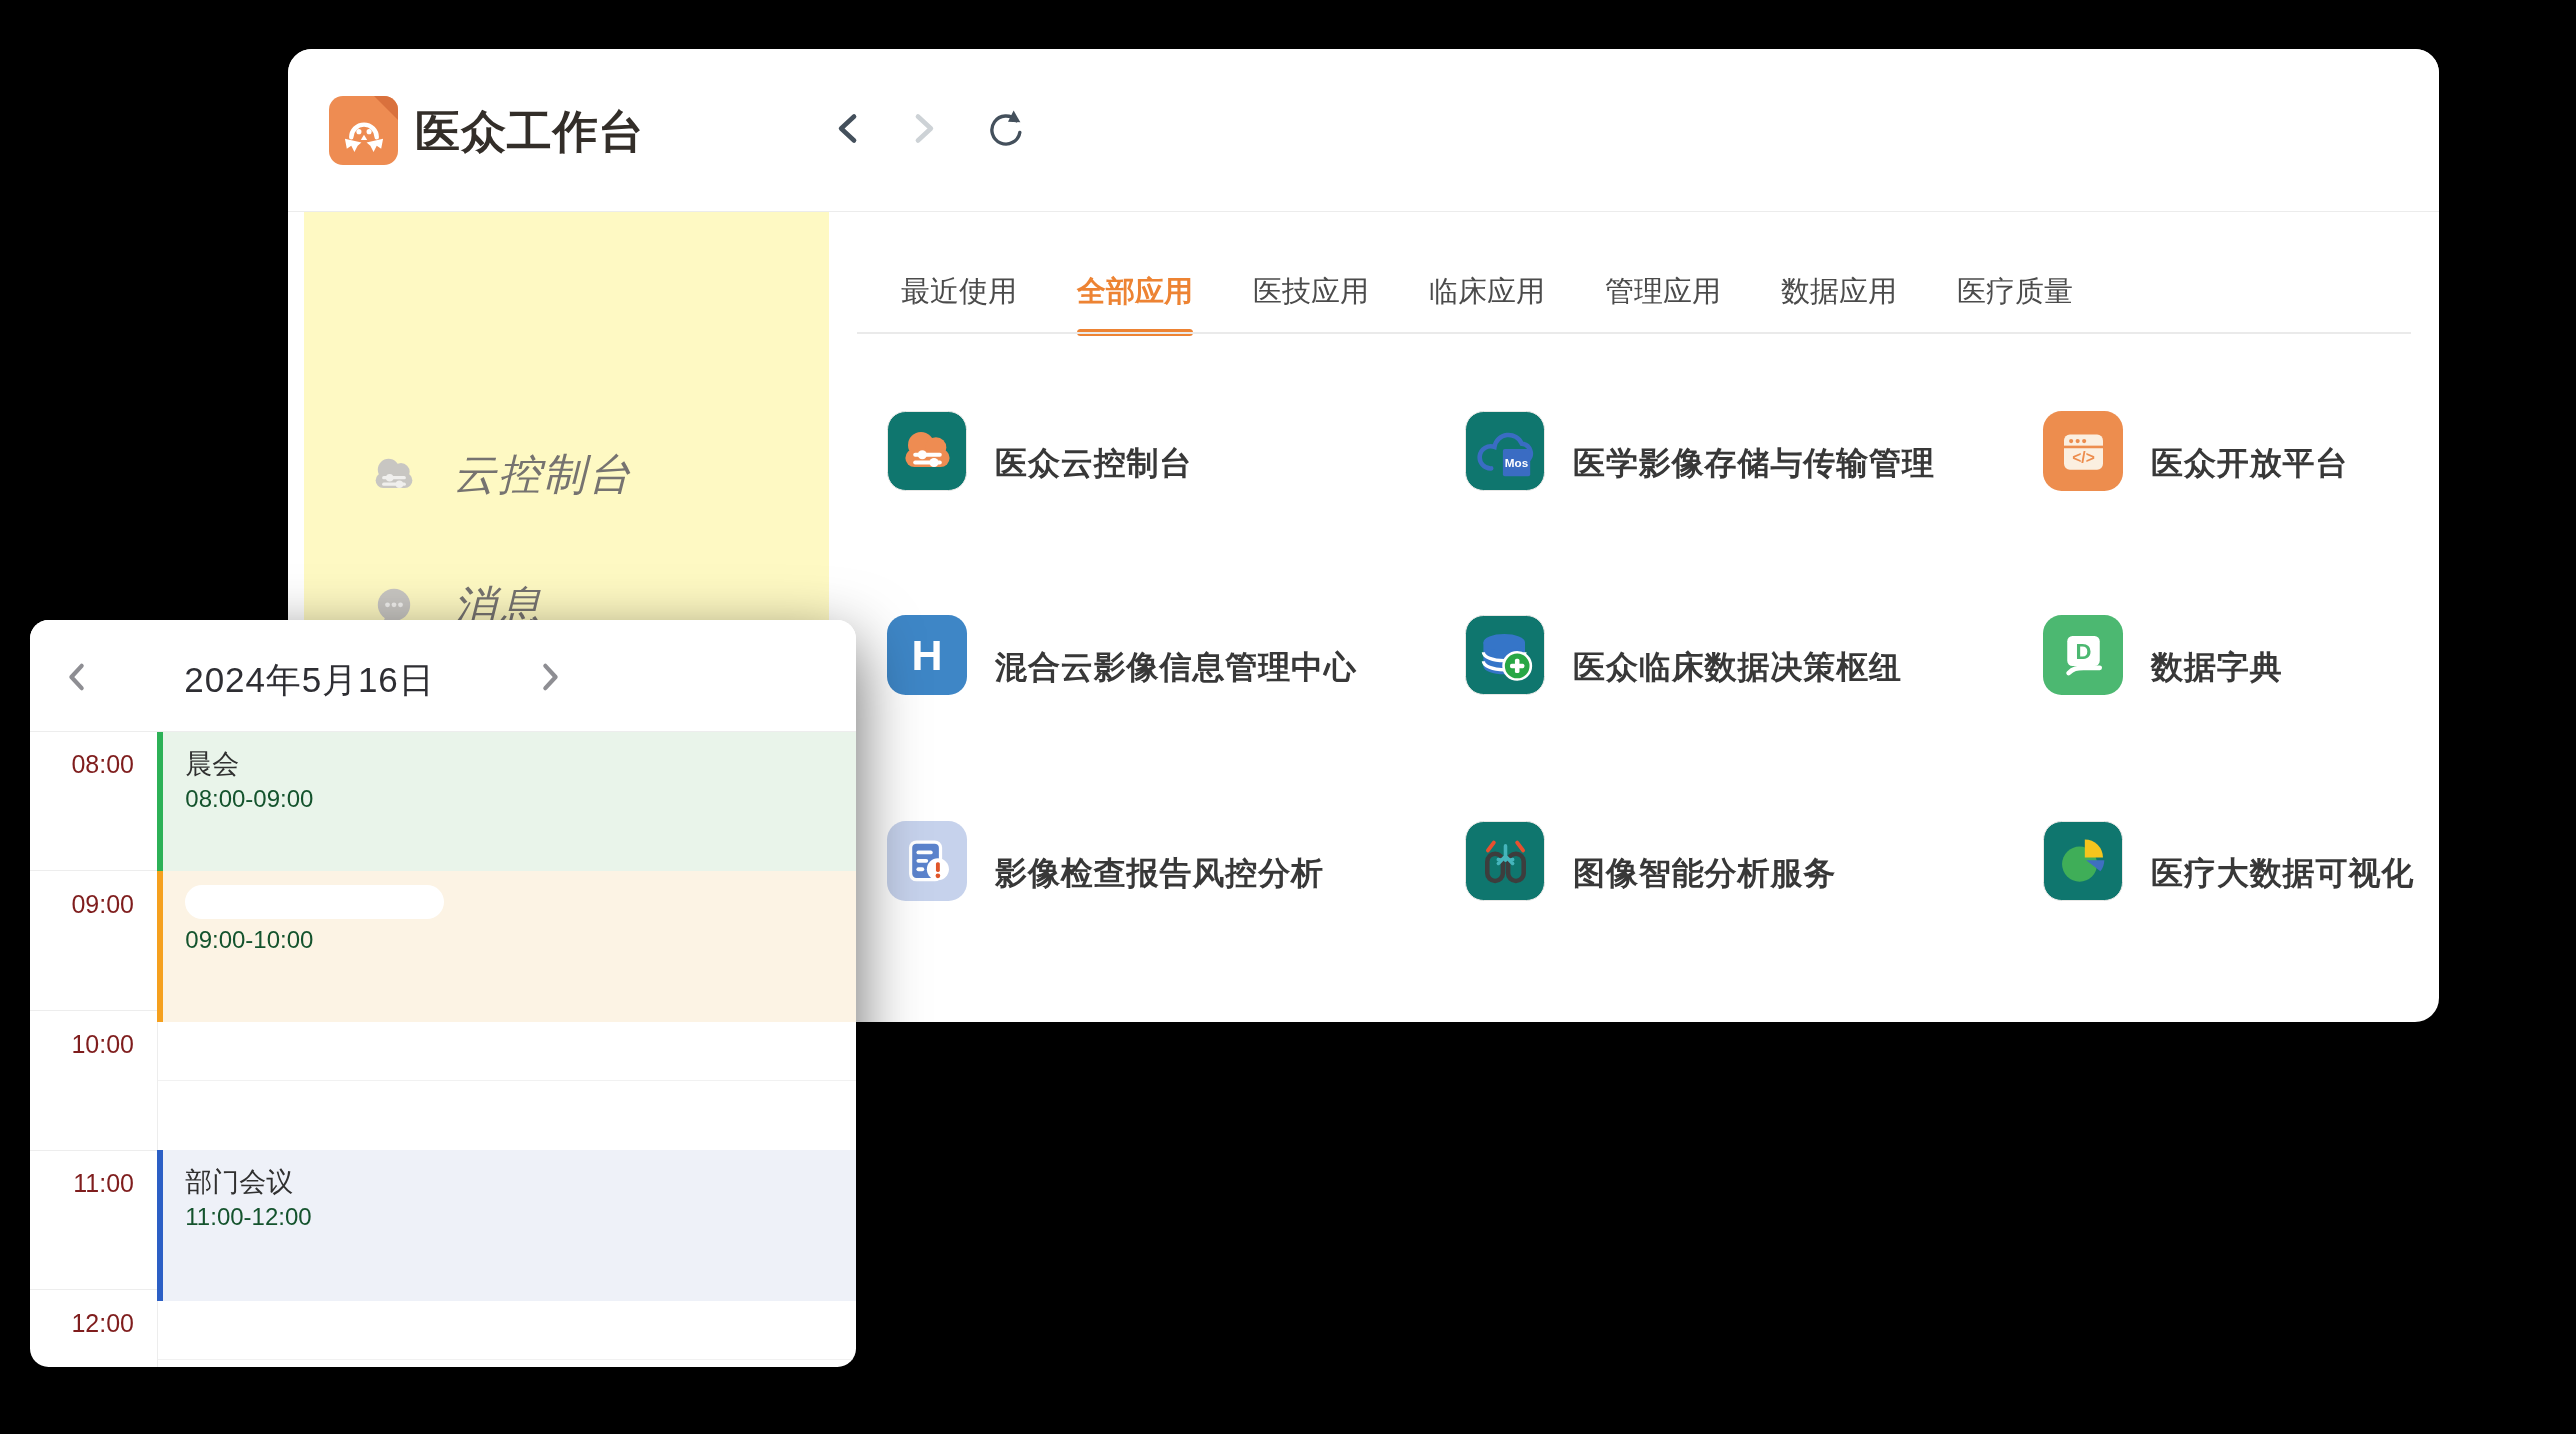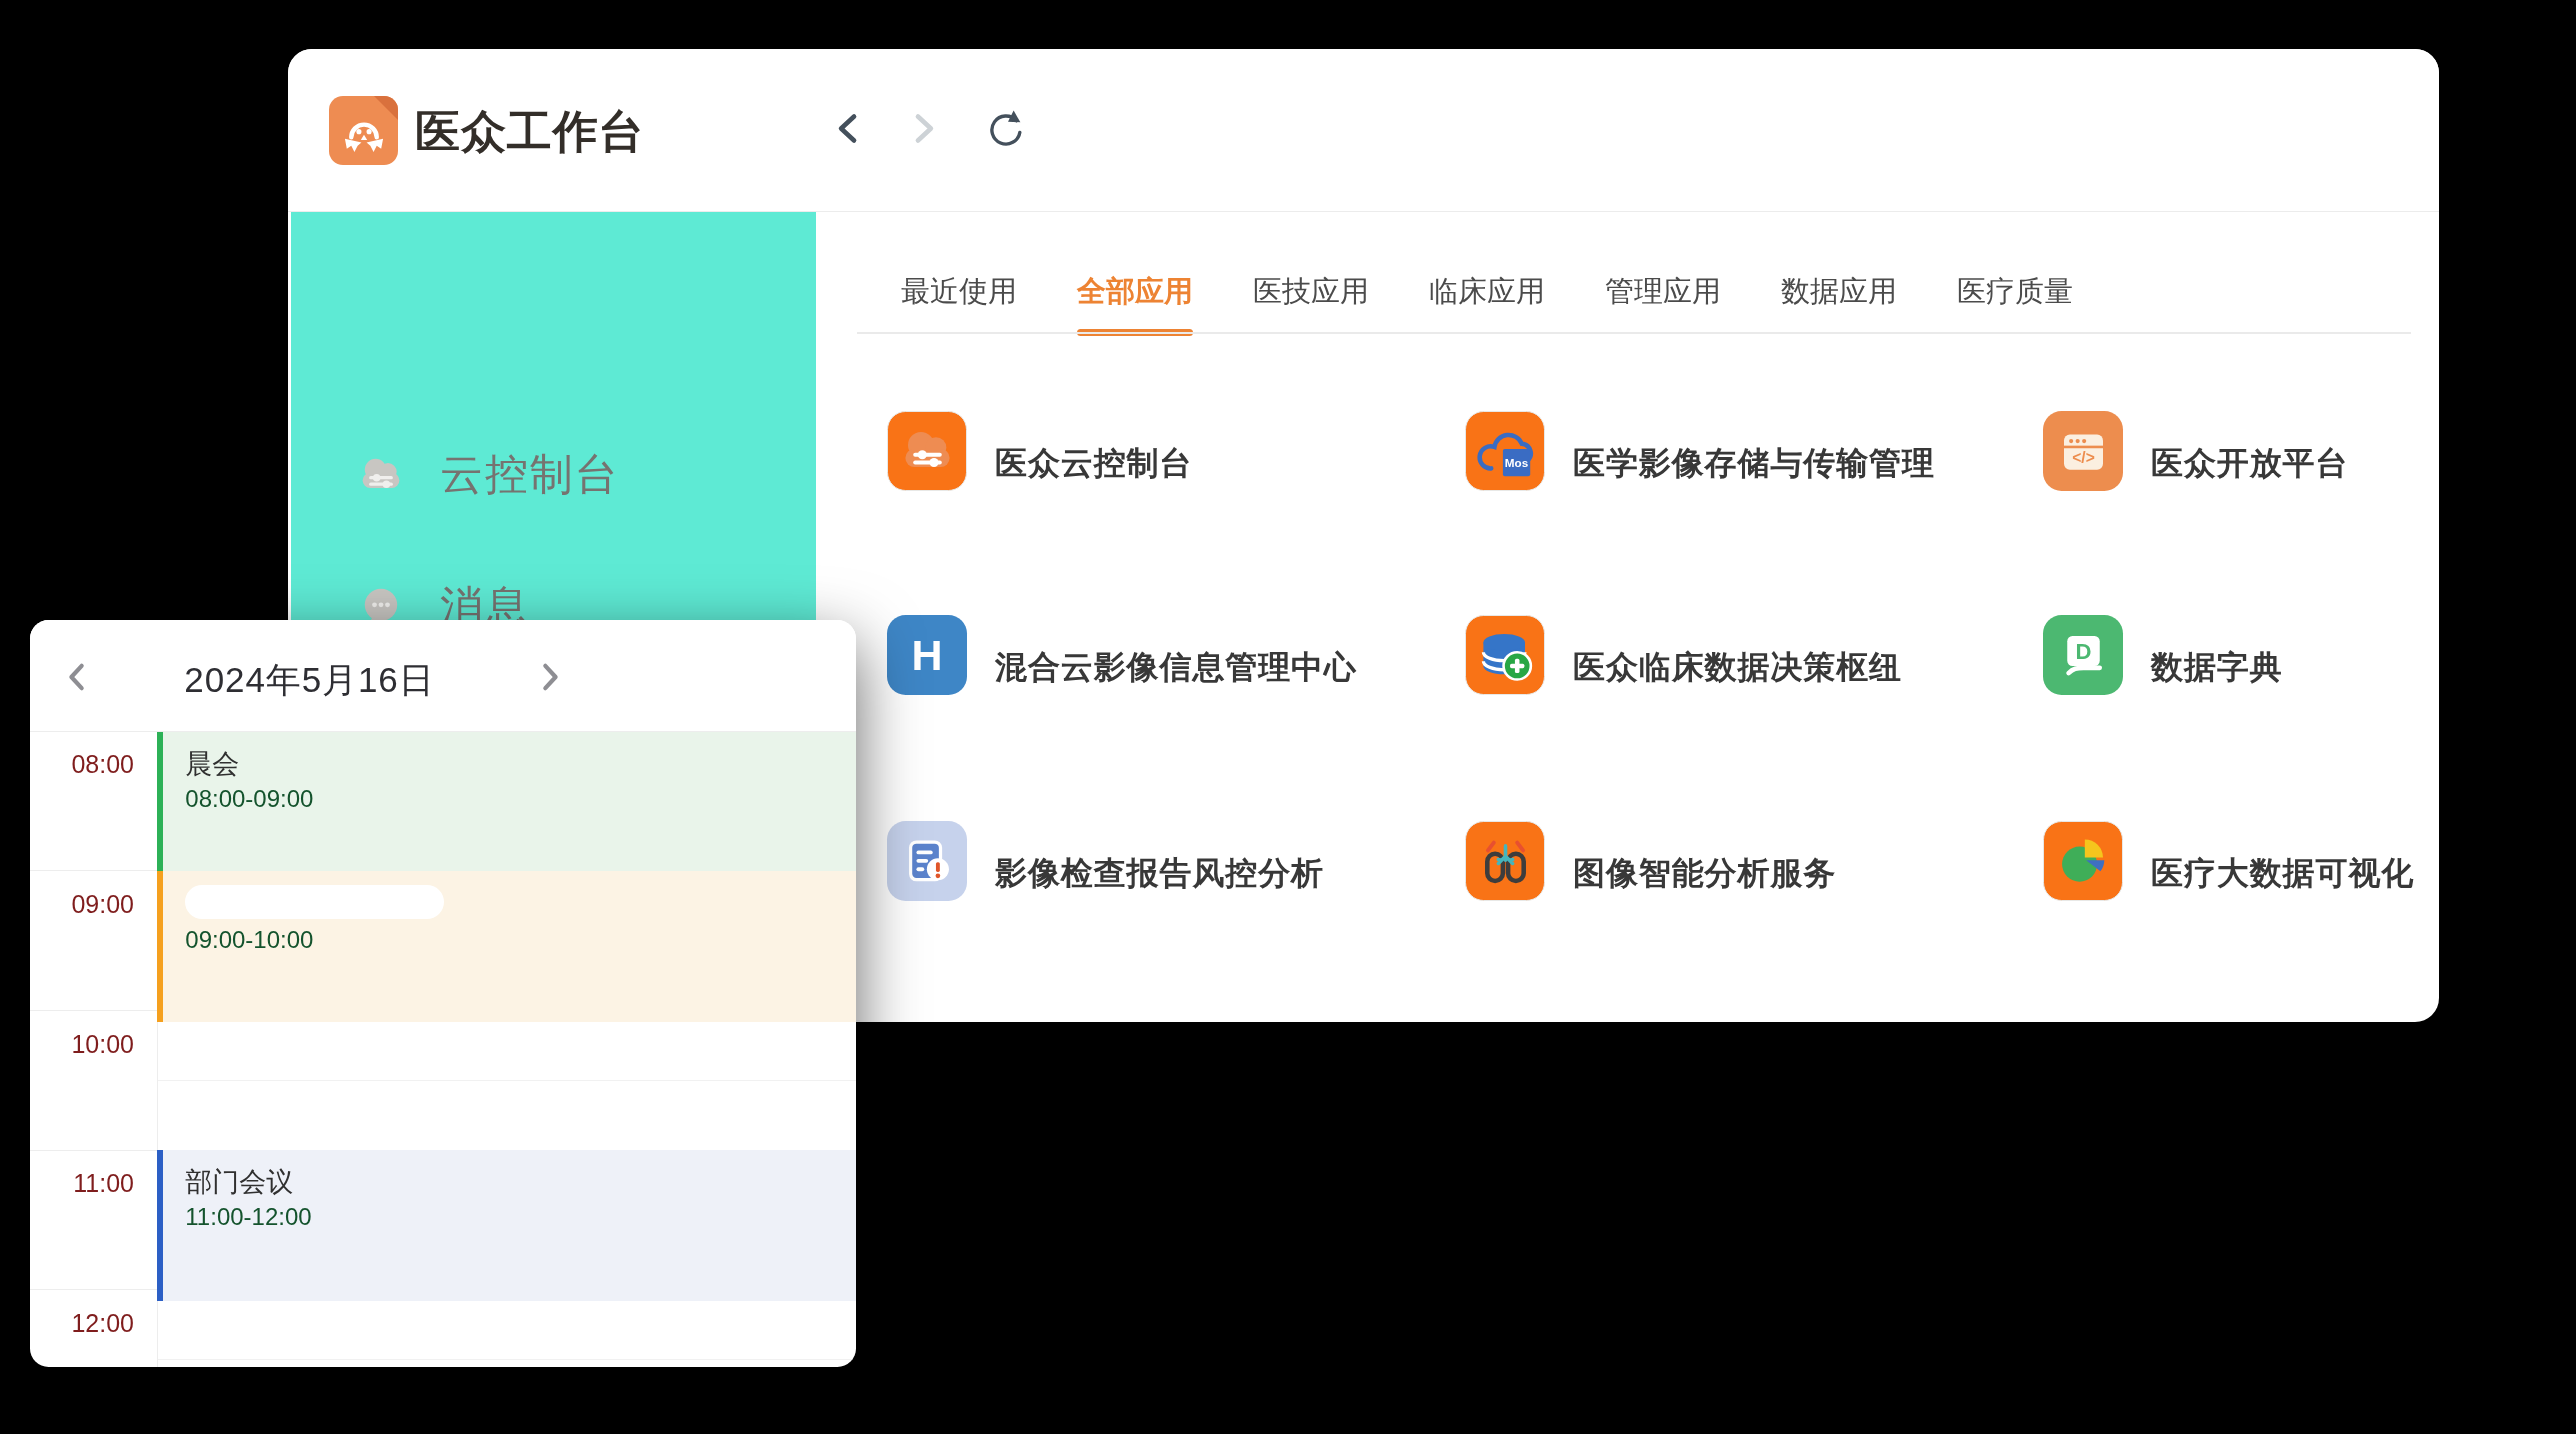--- a/index.html
+++ b/index.html
@@ -16,39 +16,39 @@
   .logo-fold{position:absolute;right:0;top:0;width:0;height:0;
              border-left:24px solid transparent;border-top:24px solid #D9713D;}
   .logo-glyph{position:absolute;left:6.5px;top:6.5px;}
   .app-title{position:absolute;left:127px;top:58px;font-size:45px;line-height:50px;
              font-weight:700;color:#332E29;letter-spacing:0.9px;}
   .nav-btn{position:absolute;top:55px;width:48px;height:48px;display:flex;align-items:center;
            justify-content:center;border-radius:7.4px;cursor:pointer;}
   .nav-back{left:536px;} .nav-forward{left:611px;} .nav-refresh{left:691px;}
 
   
-  .sidebar{position:absolute;left:3px;top:163px;width:525px;height:811px;background:#5eead4;}
+  .sidebar{position:absolute;left:16px;top:163px;width:525px;height:811px;background:#fef9c3;font-style:italic;}
   .side-item{position:absolute;left:0;width:100%;height:84px;display:flex;align-items:center;cursor:pointer;}
   .side-item .s-icon{position:absolute;left:63px;width:54px;height:54px;}
   .side-item .s-label{position:absolute;left:149px;font-size:43px;color:#767370;letter-spacing:1.9px;}
   .si-0{top:221px;} .si-1{top:353px;padding-left:40px;} .si-2{top:484px;}
 
   
   .tab-row{position:absolute;left:613px;top:220px;display:flex;gap:60px;}
   .tab{font-size:29px;line-height:45px;color:#4B4B4B;cursor:pointer;position:relative;white-space:nowrap;}
   .tab.active{color:#ED8333;font-weight:700;}
   .tab.active::after{content:"";position:absolute;left:0;right:0;top:calc(100% + 15px);
                      height:7.4px;border-radius:3.7px;background:#ED8333;}
   .tab-divider{position:absolute;left:569px;top:283px;width:1554px;height:1.9px;background:#EAEAEA;}
 
   
   .app-cell{position:absolute;height:82px;display:flex;align-items:center;cursor:pointer;}
   .tile{width:80px;height:80px;border-radius:18.6px;flex:0 0 80px;display:flex;align-items:center;
         justify-content:center;box-sizing:border-box;position:relative;}
-  .tile.white{background:#f97316;border:0.9px solid #E8E8E6;text-align:right;}
+  .tile.white{background:#0f766e;border:0.9px solid #E8E8E6;text-align:right;}
   .tile.orange{background:#ED8D4E;}
   .tile.blue{background:#3E86C6;}
   .tile.green{background:#4CB871;}
   .tile.periwinkle{background:#C6D2EC;}
   .tile .big-letter{font-size:43px;font-weight:700;color:#fff;}
   .app-label{margin-left:28px;font-size:32px;font-weight:600;color:#383838;white-space:nowrap;letter-spacing:0.9px;margin-top:26px;}
   .r1{top:361px;} .r2{top:565px;} .r3{top:771px;}
   .c1{left:599px;} .c2{left:1177px;} .c3{left:1755px;}
 
   

